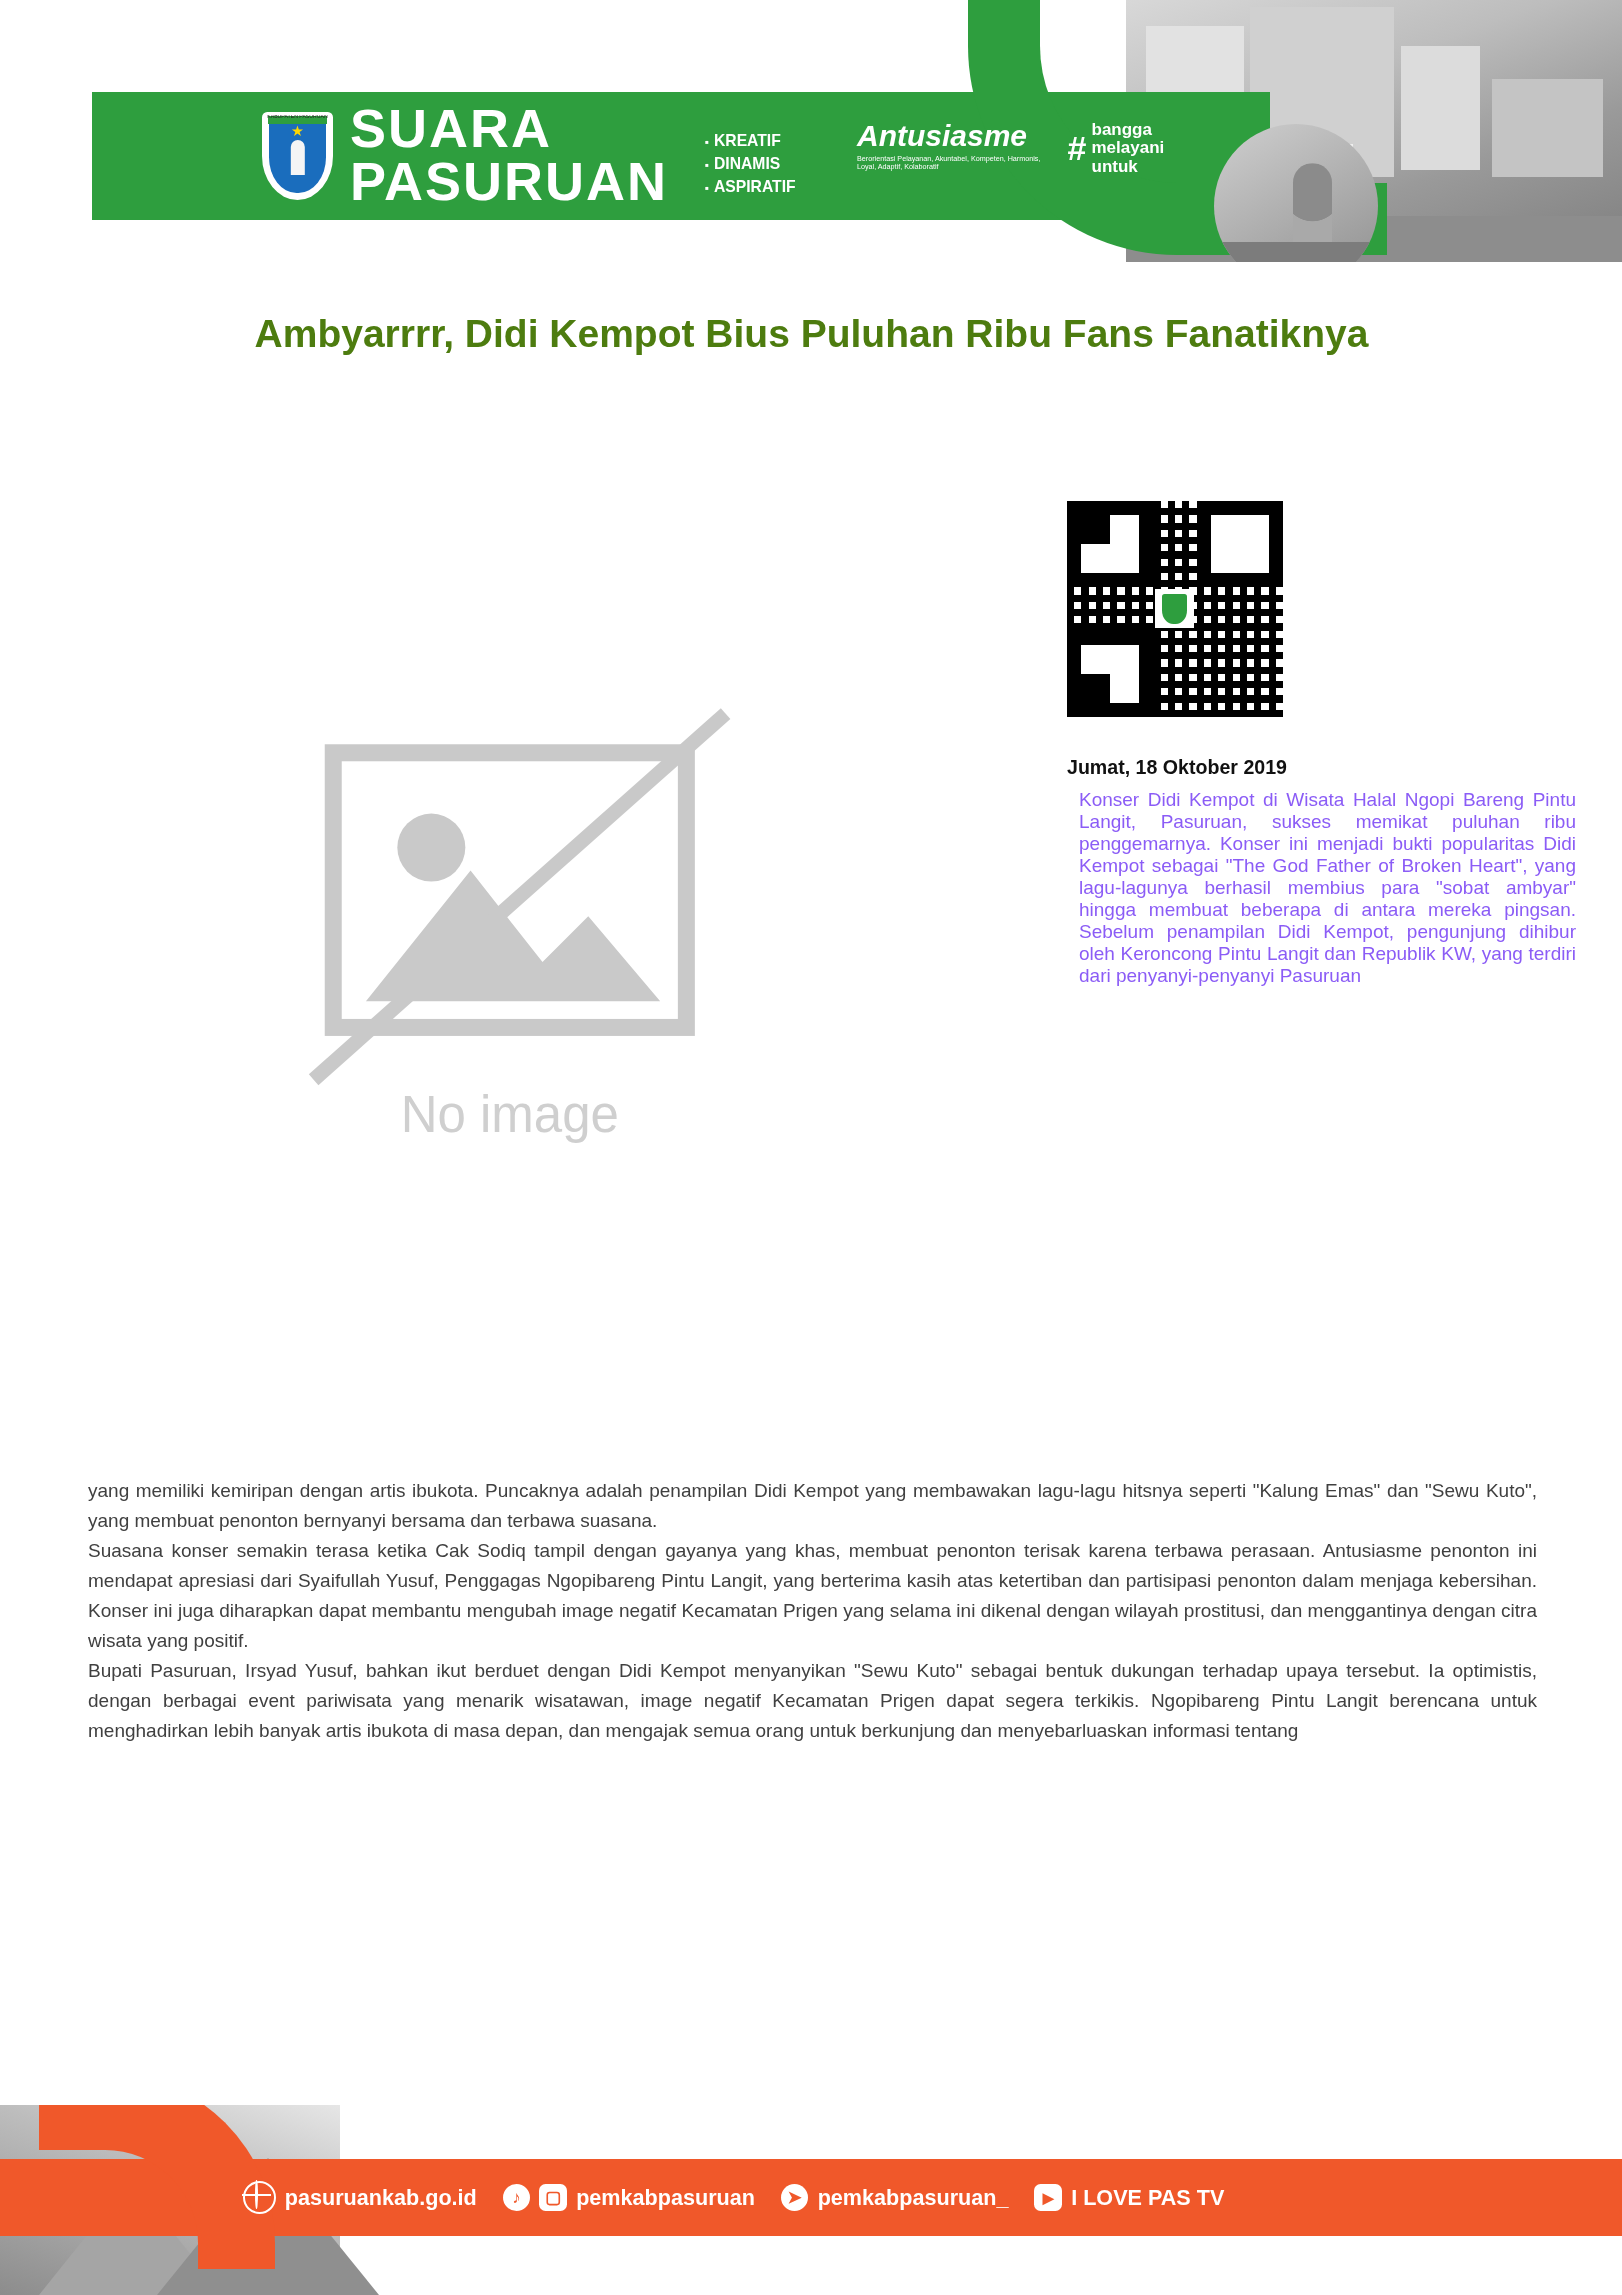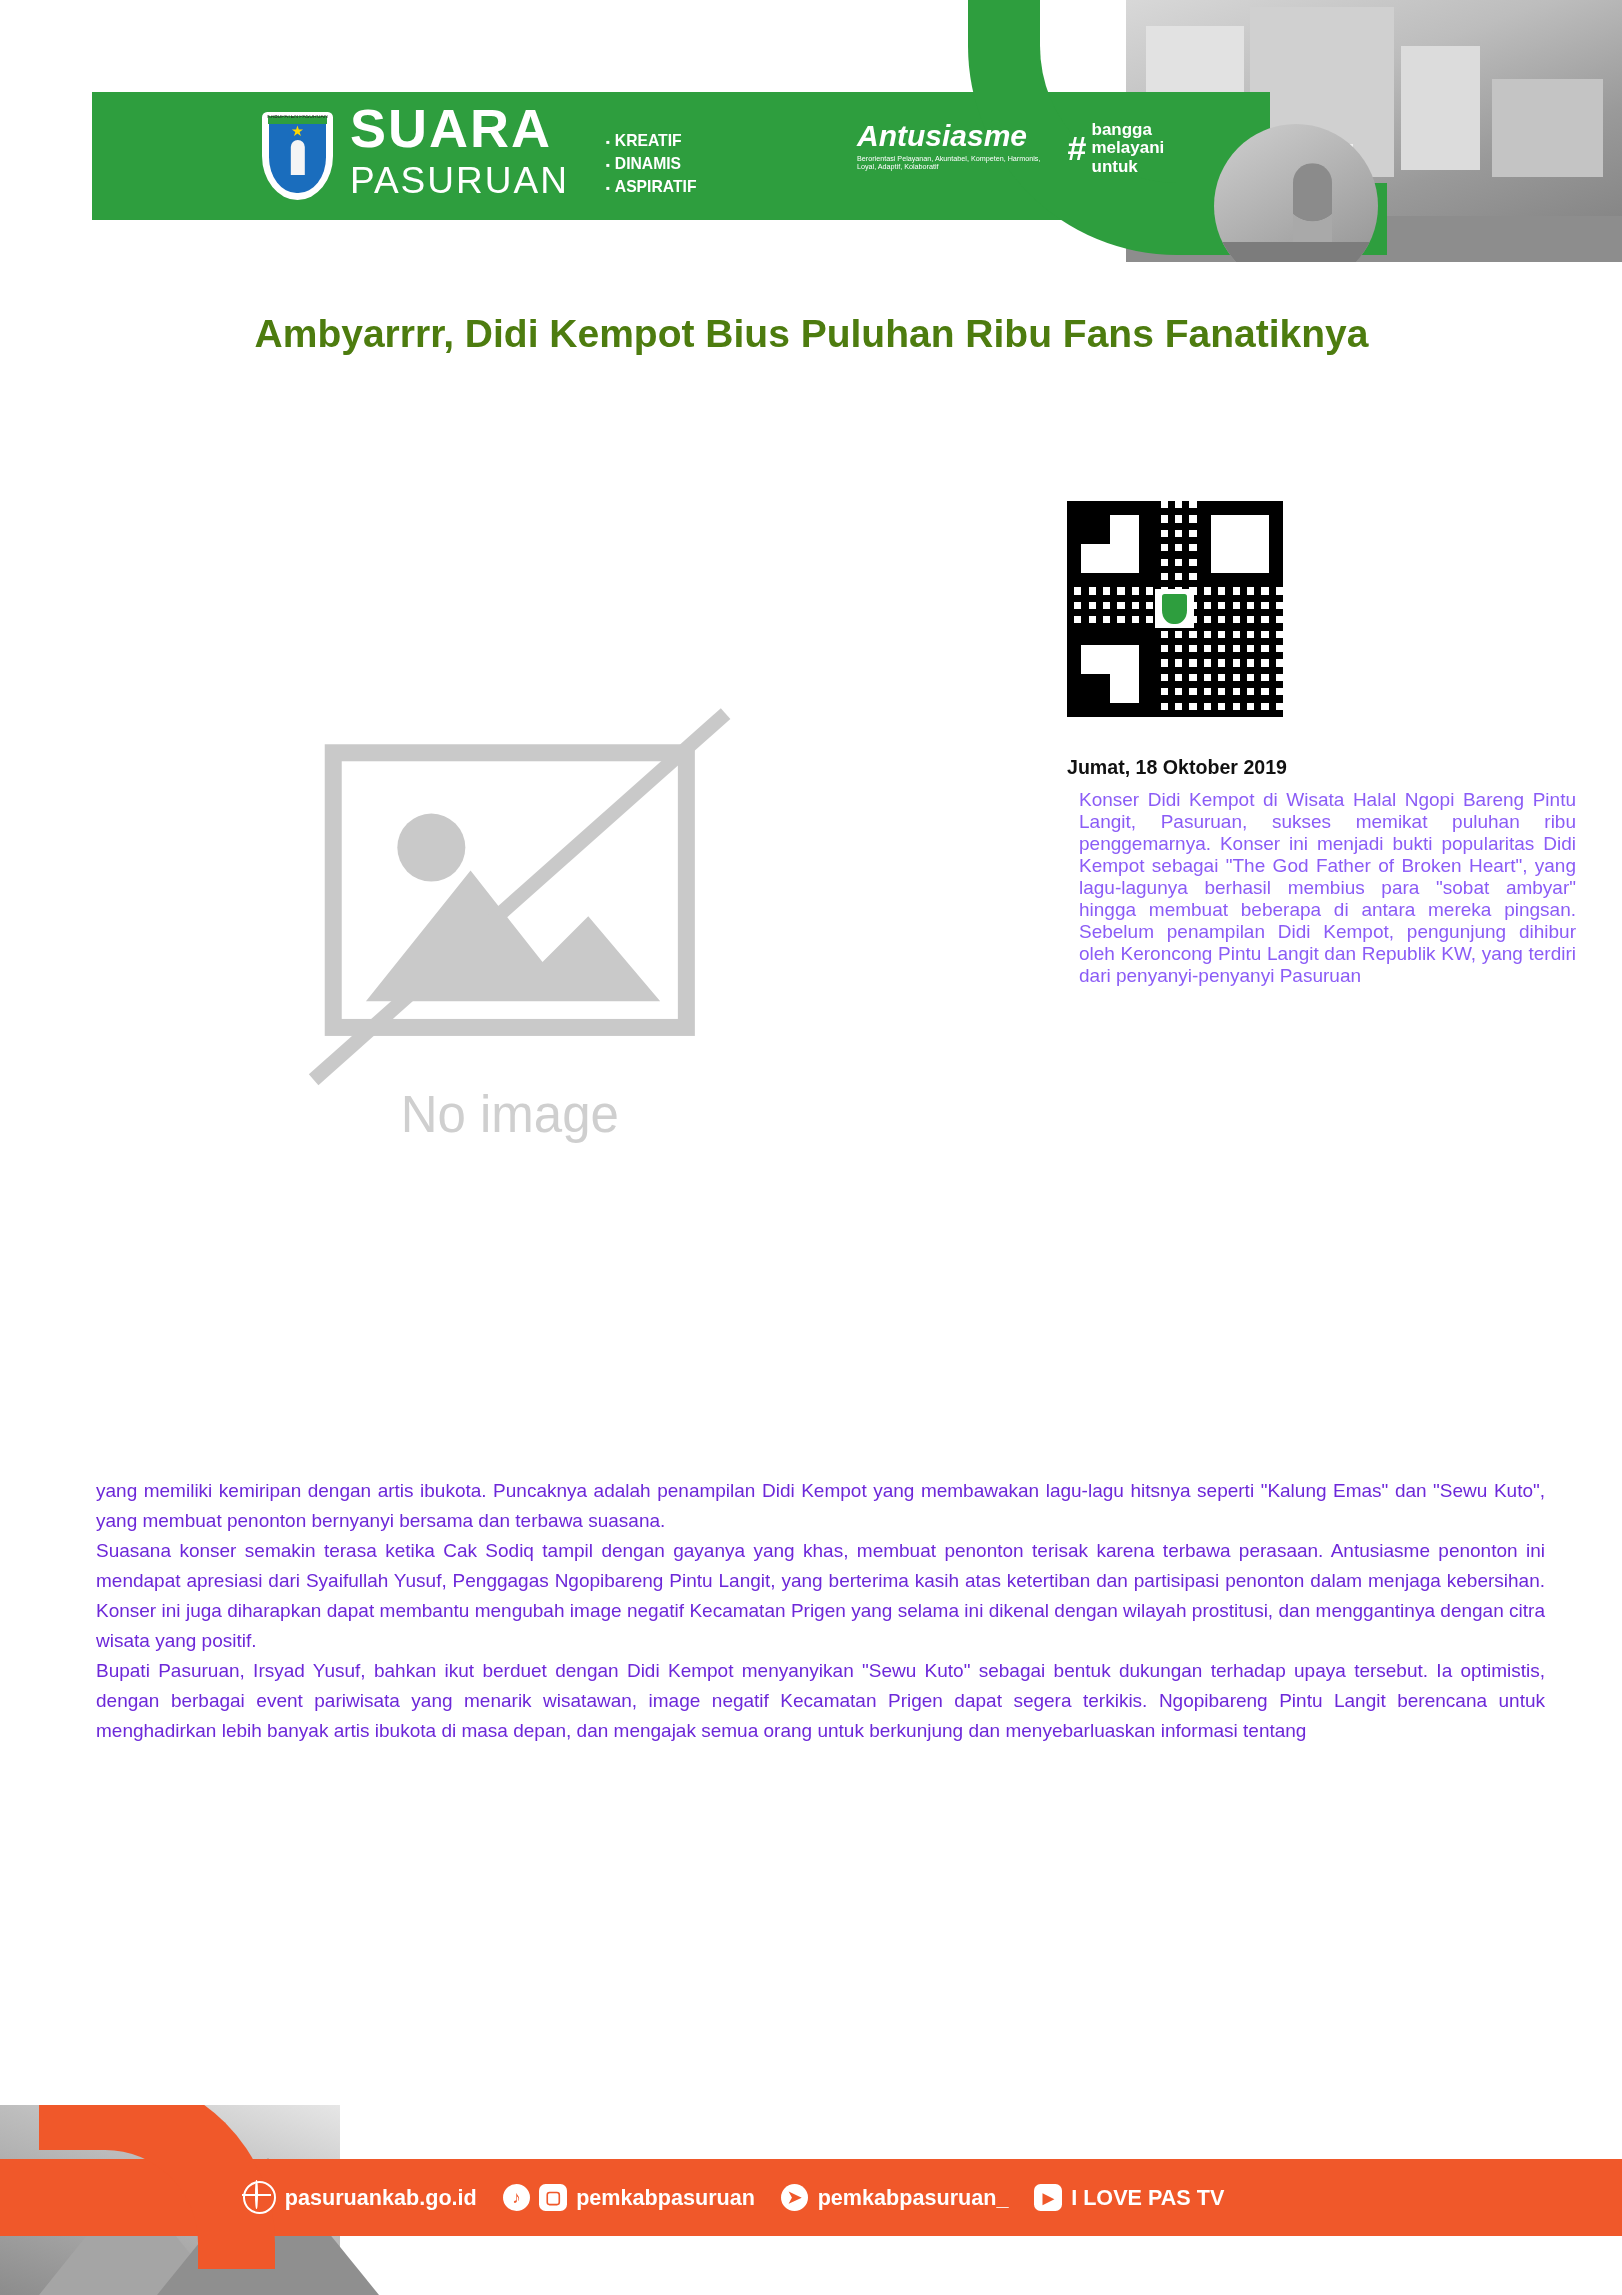--- a/index.html
+++ b/index.html
@@ -103,21 +103,21 @@
   .crest .cap { position:absolute; left:2.6px; top:1.3px; right:2.6px; height:7.9px; background:#2e9e3e; }
   .crest .txt {
     position:absolute; left:0; right:0; top:-1.3px;
     font-size:5.2px; text-align:center; color:#1b1b1b;
   }
   .brand-text { color:#ffffff; }
   .brand-text .l1 {
     font-size: 54px; font-weight: bold; letter-spacing: 2px; line-height: 51px;
   }
   .brand-text .l2 {
-    font-size: 37px; font-weight: normal; letter-spacing: 2px; line-height: 54px;
+    font-size: 54px; font-weight: bold; letter-spacing: 2px; line-height: 54px;
   }
   .tagline {
     color:#ffffff; font-size: 15.7px; font-weight:bold; line-height: 22px;
     margin-left: 19.6px; margin-top: 18px;
   }
   .tagline div::before { content:"\25AA"; margin-right:5.2px; font-size:11.8px; }
 
   .berakhlak {
     position:absolute; left: 857px; top: 121px;
     display:flex; align-items:flex-start; gap: 14.4px; color:#ffffff;
@@ -191,26 +191,26 @@
 
   .no-image {
     position:absolute; left:281px; top:661px;
     width: 523px; height: 589px;
     display:flex; align-items:center; justify-content:center;
   }
   .ni-svg { width: 497px; height: 563px; }
 
   .body-text {
     position: absolute;
-    left: 96px; top: 1476px;
+    left: 88px; top: 1476px;
     width: 1449px;
     font-size: 19px;
     line-height: 30px;
     text-align: justify;
-    color:#6d28d9;
+    color:#404040;
   }
   .body-text p { margin: 0; }
 
   
   .footer {
     position:absolute; left:0; bottom:0; width:1623px; height:190px;
     overflow:hidden;
   }
   .footer-photo {
     position:absolute; left:0; bottom:0; width:340px; height:190px;

